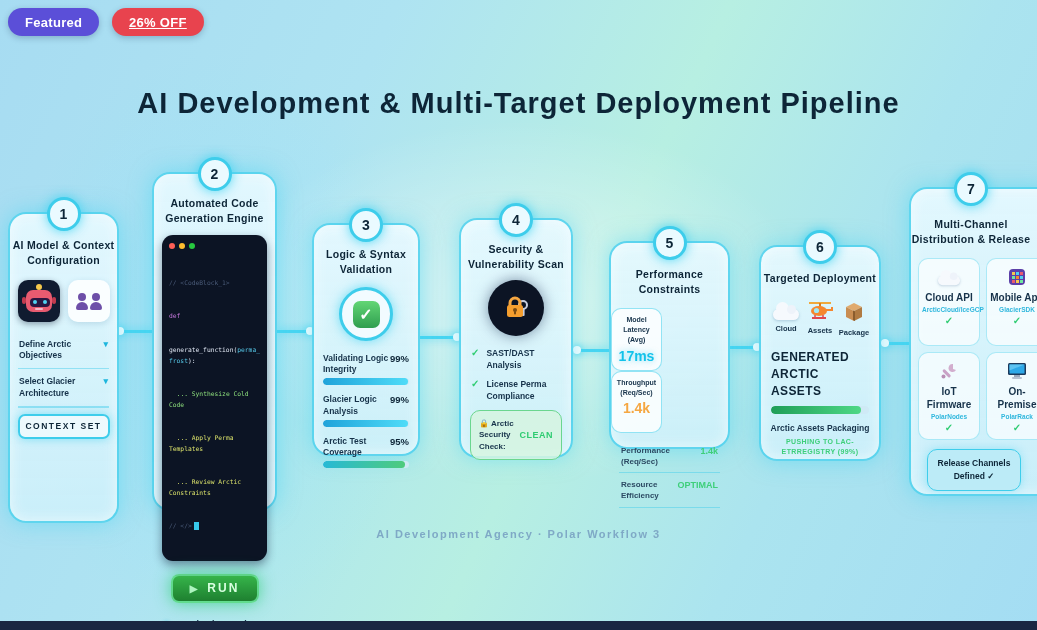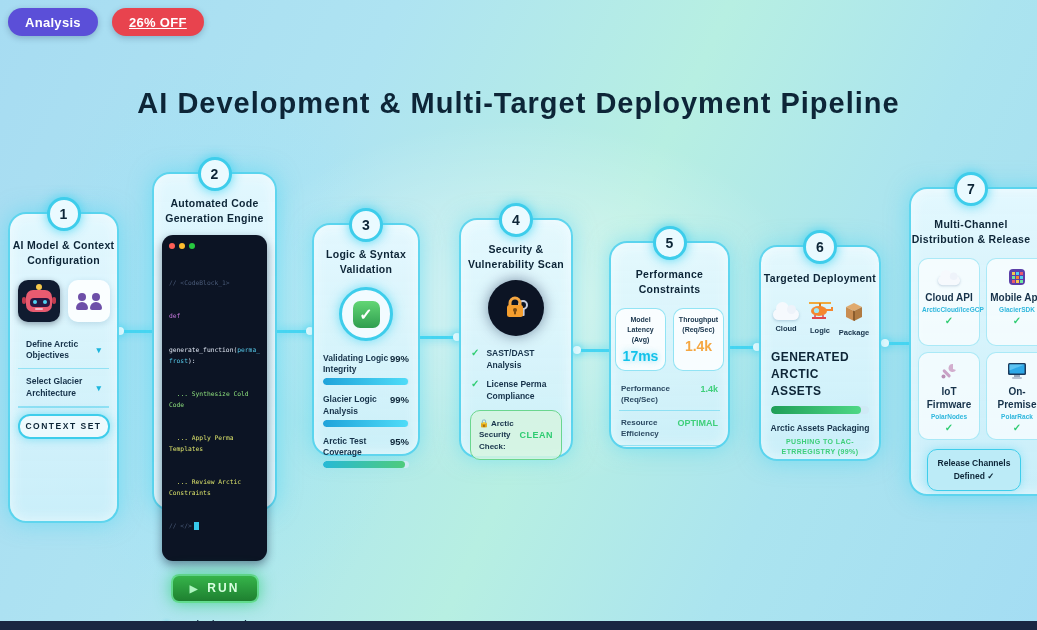--- a/index.html
+++ b/index.html
@@ -57,27 +57,27 @@
   .r-eye{position:absolute; top:2px; width:4px; height:4px; background:#4fd1f0; border-radius:50%;}
   .r-eye.l{left:3px;} .r-eye.r{right:3px;}
   .r-mouth{position:absolute; bottom:2px; left:9px; width:8px; height:2px; background:#f4b8c8; border-radius:1px;}
   .r-ear{position:absolute; top:9px; width:4px; height:7px; background:#c23a4e; border-radius:2px;}
   .r-ear.l{left:-3px;} .r-ear.r{right:-3px;}
   .team{position:relative; width:26px; height:18px;}
   .person{position:absolute; width:12px;}
   .p-head{width:8px; height:8px; background:#6d4fa8; border-radius:50%; margin:0 auto;}
   .p-body{width:12px; height:8px; background:#6d4fa8; border-radius:6px 6px 2px 2px; margin-top:1px;}
   .person.one{left:0; top:1px;} .person.two{right:0; top:1px;}
-  .opt-row{display:flex; justify-content:space-between; align-items:center; padding:7px 16px; min-height:31px;}
+  .opt-row{display:flex; justify-content:space-between; align-items:flex-start; padding:7px 9px; min-height:31px;}
   .opt-label{font-size:8.5px; font-weight:bold; color:#16324a; line-height:1.3; width:70px;}
   .chev{color:#1db6dd; font-size:9px; font-weight:bold;}
   .toggle{width:27px; height:14px; border-radius:8px; background:linear-gradient(90deg,#2dc974,#4ee290); position:relative;
     box-shadow:0 0 6px rgba(62,220,132,.7);}
   .knob{position:absolute; right:1px; top:1px; width:12px; height:12px; background:#fff; border-radius:50%;}
-  .ctx-btn{margin:6px auto 0; width:92px; height:25px; border-radius:12px; border:2px solid #3ecdeb;
+  .ctx-btn{margin:6px auto 0; width:92px; height:25px; border-radius:7px; border:2px solid #3ecdeb;
     background:rgba(255,255,255,.6); color:#0d2537; font-weight:800; font-size:8.5px; letter-spacing:1.5px;
     display:flex; align-items:center; justify-content:center; box-shadow:0 0 10px rgba(62,211,242,.55); cursor:pointer;}
 
   
   .c2{left:152px; top:172px; width:125px; height:339px; padding-top:22px;}
   .c2 .card-title{font-size:10.5px;}
   .code-win{margin:10px 8px 0; background:#0c1424; border-radius:11px; padding:8px 7px; box-shadow:0 4px 10px rgba(10,25,50,.45);}
   .dots{display:flex; gap:4px; margin-bottom:6px;}
   .dot{width:6px; height:6px; border-radius:50%;}
   .dot.r{background:#ff5f56;} .dot.y{background:#ffbd2e;} .dot.g{background:#27c93f;}
@@ -125,21 +125,21 @@
   .check-label{font-size:8.5px; font-weight:bold; color:#16324a; line-height:1.35;}
   .sec-box{margin:4px 9px 0; background:rgba(214,245,224,.85); border:1.5px solid #6bd68f; border-radius:10px;
     padding:7px 8px; display:flex; justify-content:space-between; align-items:center;}
   .sec-left{display:flex; flex-direction:column; font-size:8px; font-weight:800; color:#16324a; line-height:1.4;}
   .sec-lock{font-size:8px;}
   .sec-val{font-size:9px; font-weight:800; color:#2ecc71; letter-spacing:.5px;}
 
   
   .c5{left:609px; top:241px; width:121px; height:208px; padding-top:24px;}
   .c5 .card-title{font-size:10.5px;}
-  .stats{display:flex; justify-content:center; gap:7px; margin-top:12px;}
+  .stats{display:flex; margin-top:12px;flex-direction:column;}
   .stat{width:51px; min-height:62px; background:rgba(255,255,255,.82); border:1px solid rgba(62,205,235,.55);
     border-radius:10px; padding:6px 3px; text-align:center;}
   .stat-label{font-size:7px; font-weight:bold; color:#16324a; line-height:1.4;}
   .stat-val{margin-top:3px; font-size:14px; font-weight:800;}
   .stat-val.cyan{color:#12c2ea; text-shadow:0 0 6px rgba(18,194,234,.5);}
   .stat-val.orange{color:#f5a742;}
   .kv{display:flex; justify-content:space-between; align-items:flex-start; padding:7px 10px 5px;}
   .kv-label{font-size:8px; font-weight:bold; color:#2c4a63; line-height:1.35; width:62px;}
   .kv-val{font-size:9px; font-weight:800; color:#3ecf7a;}
 
@@ -173,21 +173,21 @@
   .release-box{margin:9px 0 0 16px; width:94px; background:rgba(186,234,246,.9); border:1.5px solid #3ecdeb;
     border-radius:10px; padding:7px 6px; text-align:center; font-size:8.5px; font-weight:800; color:#0d2537; line-height:1.5;
     box-shadow:0 0 8px rgba(62,211,242,.4);}
 </style>
 </head>
 <body>
 
 <div class="screen">
   <div class="beam"></div>
 
-  <div class="pill featured">Analysis</div>
+  <div class="pill featured">Featured</div>
   <div class="pill discount">26% OFF</div>
 
   <h1 class="main-title">AI Development &amp; Multi-Target Deployment Pipeline</h1>
 
   <div class="conn" style="left:117px; top:330px; width:37px;"></div>
   <div class="conn" style="left:275px; top:330px; width:39px;"></div>
   <div class="conn" style="left:418px; top:336px; width:43px;"></div>
   <div class="conn" style="left:571px; top:349px; width:40px;"></div>
   <div class="conn" style="left:728px; top:346px; width:33px;"></div>
   <div class="conn" style="left:879px; top:342px; width:32px;"></div>
@@ -384,21 +384,21 @@
         <svg width="28" height="22" viewBox="0 0 28 22">
           <line x1="3" y1="3" x2="25" y2="3" stroke="#f0a93c" stroke-width="2"></line>
           <rect x="13" y="3" width="2" height="4" fill="#d87c20"></rect>
           <ellipse cx="13" cy="11" rx="8" ry="5" fill="#f5872e"></ellipse>
           <circle cx="10.5" cy="10.5" r="2.6" fill="#9fe8f5"></circle>
           <path d="M20 10 h6 v-3" fill="none" stroke="#f5872e" stroke-width="2"></path>
           <line x1="6" y1="18" x2="20" y2="18" stroke="#e0484f" stroke-width="2"></line>
           <line x1="9" y1="15" x2="9" y2="18" stroke="#e0484f" stroke-width="1.5"></line>
           <line x1="17" y1="15" x2="17" y2="18" stroke="#e0484f" stroke-width="1.5"></line>
         </svg>
-        <div class="target-label">Logic</div>
+        <div class="target-label">Assets</div>
       </div>
       <div class="target">
         <svg width="24" height="24" viewBox="0 0 24 24">
           <polygon points="4,7 12,3 20,7 12,11" fill="#e0aa6e"></polygon>
           <polygon points="4,7 12,11 12,21 4,17" fill="#c98d52"></polygon>
           <polygon points="20,7 12,11 12,21 20,17" fill="#b07a42"></polygon>
           <polygon points="11,10.5 13,11.5 13,21 11,20" fill="#8a5c2e"></polygon>
         </svg>
         <div class="target-label">Package</div>
       </div>
@@ -465,14 +465,15 @@
           </svg>
         </div>
         <div class="chan-name">On-Premise</div>
         <div class="chan-platform">PolarRack</div>
         <div class="chan-check">✓</div>
       </div>
     </div>
     <div class="release-box">Release Channels Defined ✓</div>
   </div>
 
+  <div class="footer-text">AI Development Agency · Polar Workflow 3</div>
   <div class="bottom-bar"></div>
 </div>
 
 </body></html>

